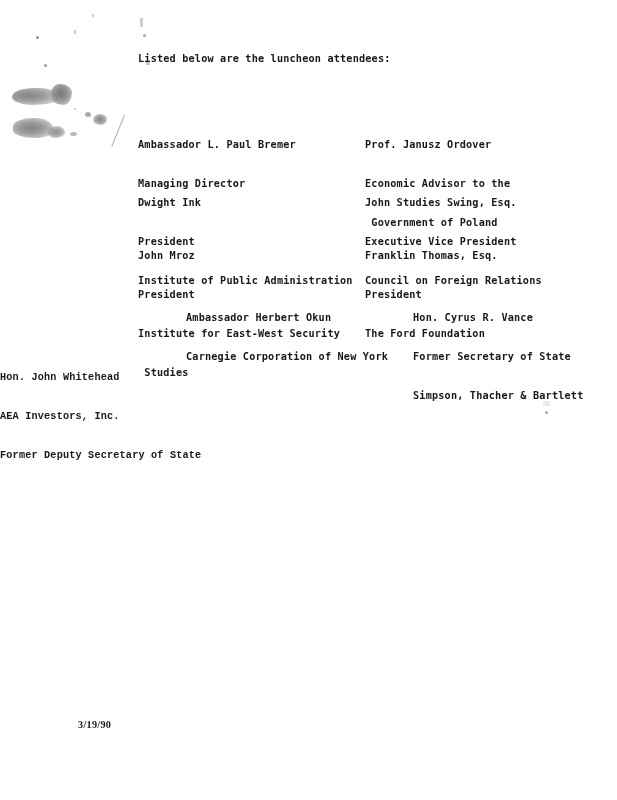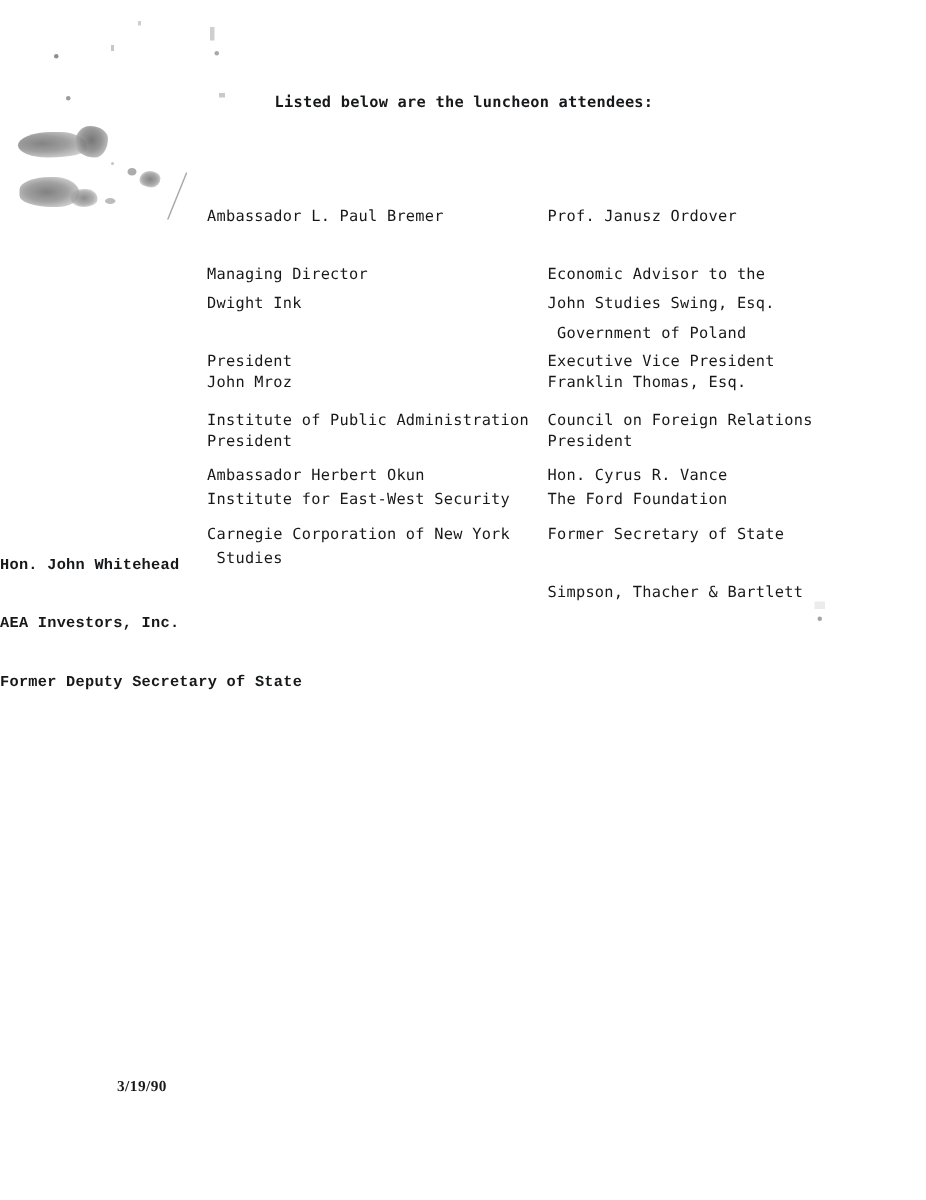--- a/index.html
+++ b/index.html
@@ -27,43 +27,42 @@
     line-height: 13px;
     letter-spacing: 0.18px;
     color: #17181a;
     white-space: pre;
     font-weight: 700;
     -webkit-font-smoothing: none;
   }
 
   #intro-line {
     left: 138px;
-    top: 62px;
-    margin-left: 45px;
+    top: 52px;
   }
 
   .attendee-block {
     position: absolute;
     font-family: "DejaVu Sans Mono", monospace;
     font-size: 10.2px;
     line-height: 13px;
     letter-spacing: 0.18px;
     color: #17181a;
     white-space: pre;
-    font-weight: 400;
+    font-weight: 700;
   }
   .attendee-block .ln { display: block; }
 
   .col-left  { left: 138px; }
   .col-right { left: 365px; }
 
   .row-1 { top: 112px; }
   .row-2 { top: 170px; }
   .row-3 { top: 223px; }
-  .row-4 { top: 285px; }
+  .row-4 { top: 285px; margin-left: 48px; }
 
   #closing-block {
     position: absolute;
     left: 0;
     right: 4px;
     top: 345px;
     text-align: left;
     font-family: Liberation Mono, monospace;
     font-size: 10.2px;
     line-height: 13px;

